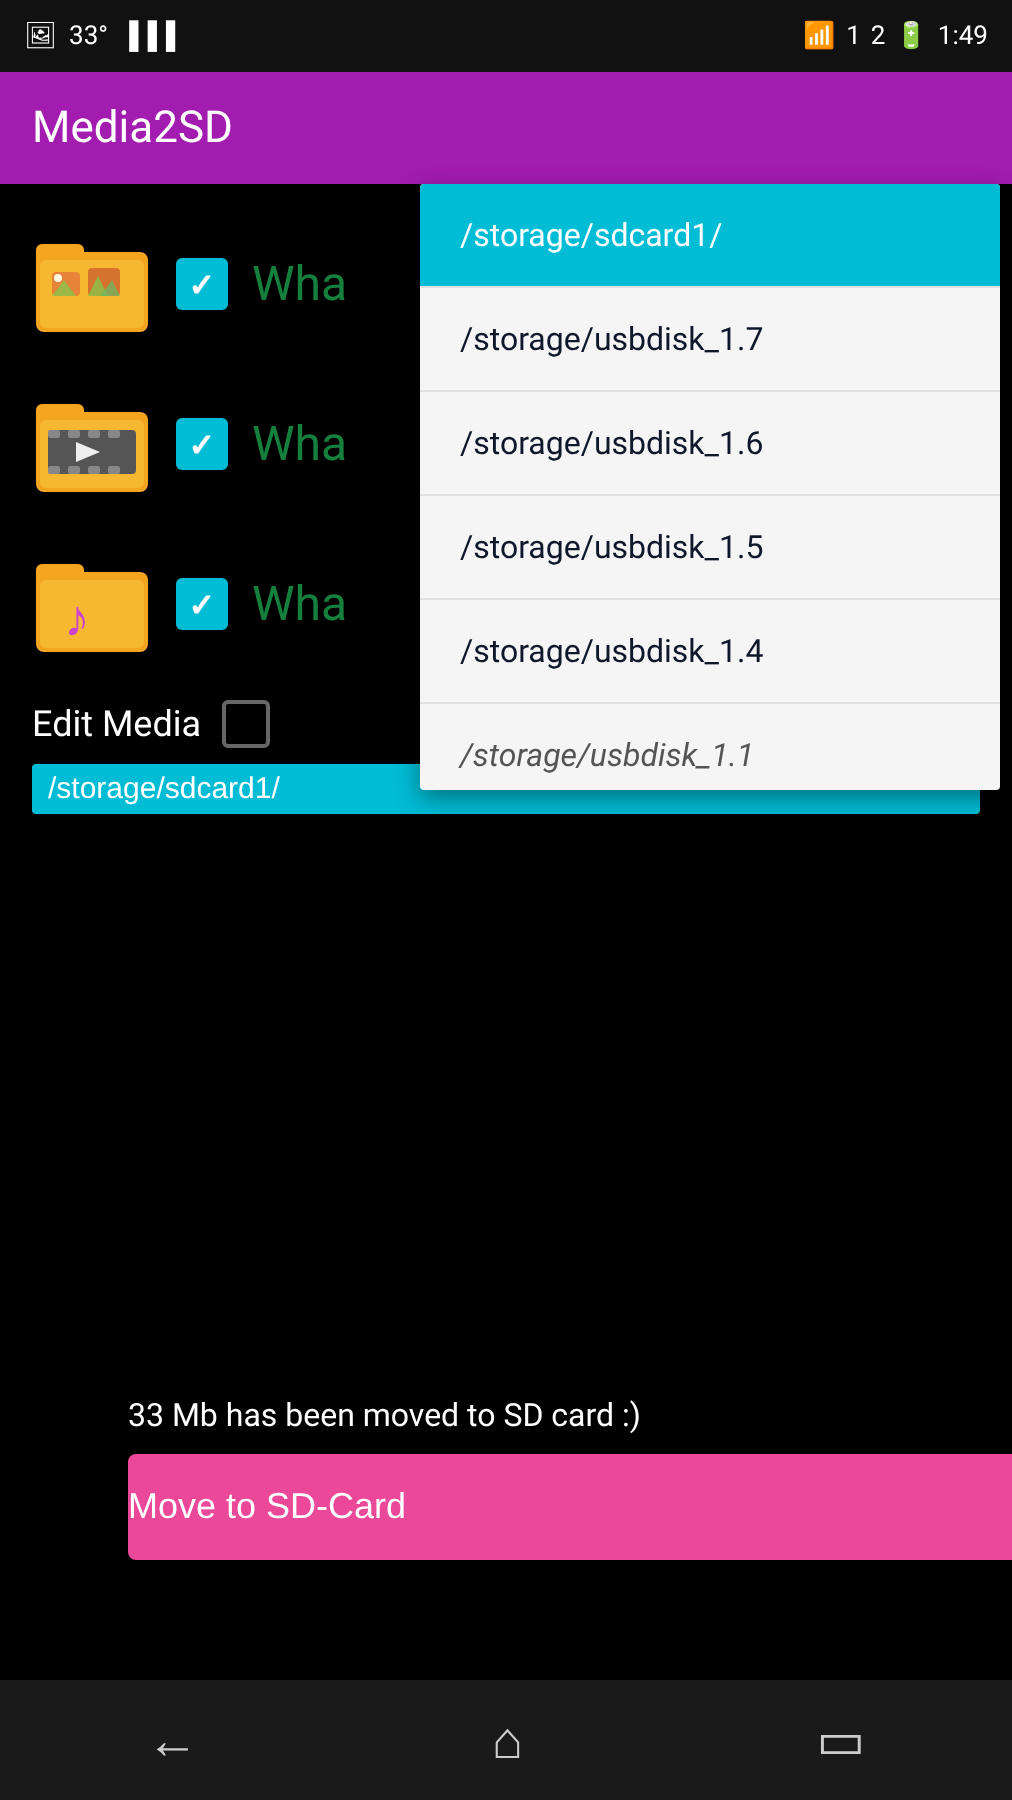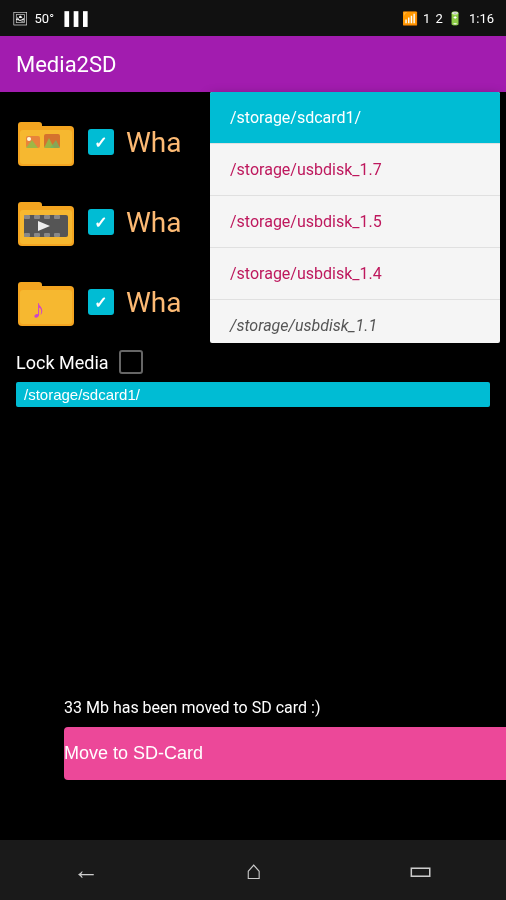--- a/index.html
+++ b/index.html
@@ -74,22 +74,22 @@
       justify-content: center;
       flex-shrink: 0;
     }
     .checkbox::after {
       content: '✓';
       color: #fff;
       font-size: 16px;
       font-weight: bold;
     }
     .item-label {
-      color: #fdba74;
-      font-size: 28px;
+      color: #15803d;
+      font-size: 24px;
       font-weight: 400;
     }
 
     
     .bottom-section {
       padding: 8px 16px;
       background: #000;
     }
     .lock-media-row {
       display: flex;
@@ -172,21 +172,21 @@
       left: 210px;
       width: 290px;
       background: #f5f5f5;
       border-radius: 2px;
       box-shadow: 0 4px 12px rgba(0,0,0,0.4);
       z-index: 100;
       overflow: hidden;
     }
     .dropdown-item {
       padding: 16px 20px;
-      color: #be185d;
+      color: #0f172a;
       font-size: 16px;
       border-bottom: 1px solid #e0e0e0;
       cursor: pointer;
     }
     .dropdown-item:last-child {
       border-bottom: none;
       color: #555;
     }
     .dropdown-item.selected {
       background: #00bcd4;
@@ -196,29 +196,29 @@
       padding-bottom: 8px;
       font-style: italic;
     }
   </style>
 </head>
 <body>
 
 <div class="status-bar">
   <div class="status-left">
     <span>🖼</span>
-    <span>50°</span>
+    <span>33°</span>
     <span>▐▐▐</span>
   </div>
   <div class="status-right">
     <span>📶</span>
     <span>1</span>
     <span>2</span>
     <span>🔋</span>
-    <span>1:16</span>
+    <span>1:49</span>
   </div>
 </div>
 
 <div class="app-bar">
   <span class="app-title">Media2SD</span>
 </div>
 
 <div class="main-content">
 
   <div class="media-item">
@@ -272,33 +272,34 @@
 
         <text x="16" y="46" font-size="26" fill="#cc44cc" font-family="Arial">♪</text>
       </svg>
     </div>
     <div class="checkbox"></div>
     <span class="item-label">Wha</span>
   </div>
 
   <div class="bottom-section">
     <div class="lock-media-row">
-      <span class="lock-label">Lock Media</span>
+      <span class="lock-label">Edit Media</span>
       <div class="lock-checkbox"></div>
     </div>
     <div class="sdcard-row">
       <input class="sdcard-input" readonly="" value="/storage/sdcard1/" style="">
     </div>
   </div>
 
 </div>
 
 <div class="dropdown-overlay">
   <div class="dropdown-item selected">/storage/sdcard1/</div>
   <div class="dropdown-item">/storage/usbdisk_1.7</div>
+  <div class="dropdown-item">/storage/usbdisk_1.6</div>
   <div class="dropdown-item">/storage/usbdisk_1.5</div>
   <div class="dropdown-item">/storage/usbdisk_1.4</div>
   <div class="dropdown-item partial">/storage/usbdisk_1.1</div>
 </div>
 
 <div style="position:absolute; bottom:120px; left:0; width:100%; background:#000;margin-left:48px;">
   <div class="status-message">33 Mb has been moved to SD card :)</div>
   <button class="move-button">Move to SD-Card</button>
 </div>
 

